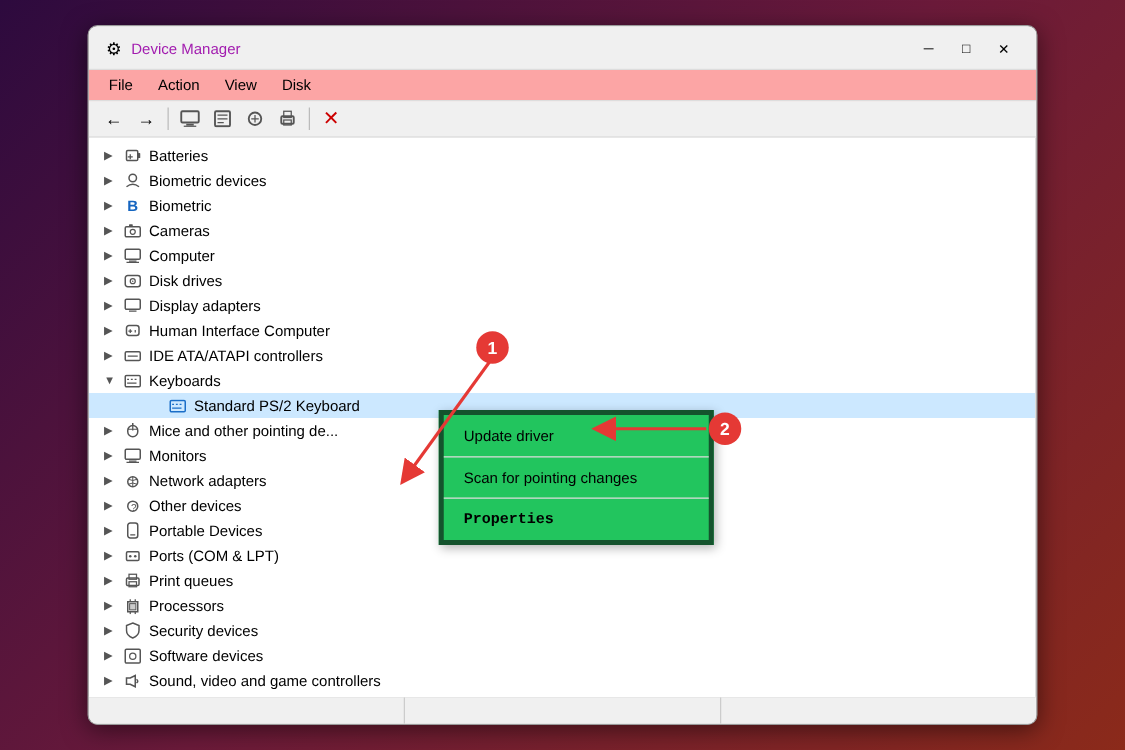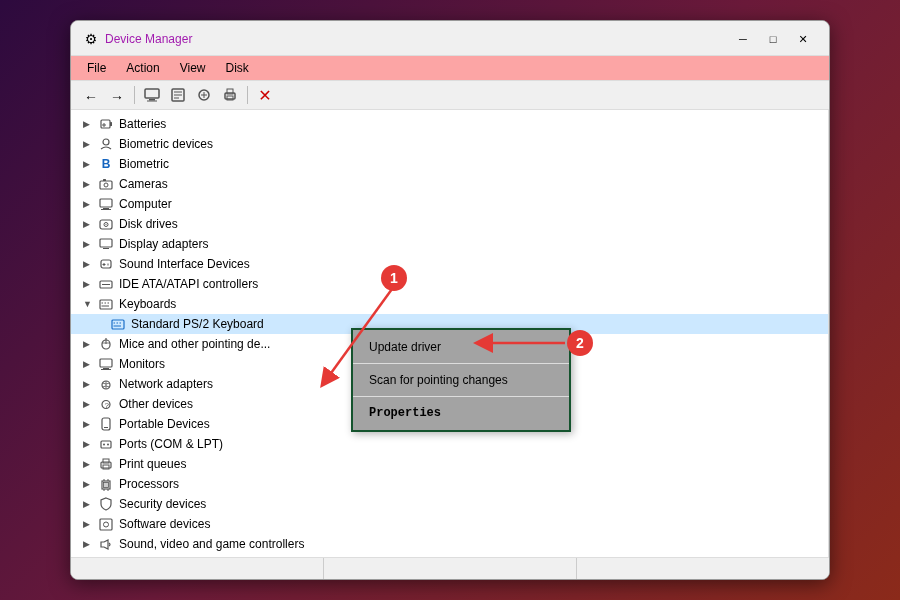--- a/index.html
+++ b/index.html
@@ -141,43 +141,43 @@
       flex-shrink: 0;
       display: flex;
       align-items: center;
       justify-content: center;
       font-size: 14px;
     }
     .item-label {
       font-size: 12px;
     }
     .tree-item.child {
-      padding-left: 24px;
+      padding-left: 48px;
     }
     .status-bar {
       height: 22px;
       background: #f0f0f0;
       border-top: 1px solid #ddd;
       display: flex;
       align-items: center;
     }
     .status-section {
       flex: 1;
       height: 100%;
       border-right: 1px solid #ccc;
       padding: 0 8px;
       display: flex;
       align-items: center;
       font-size: 11px;
     }
     
     .context-menu {
       position: absolute;
-      background: #a3a3a3;
-      border: 2px solid #14532d;
+      background: #22c55e;
+      border: 4px solid #14532d;
       box-shadow: 2px 2px 8px rgba(0,0,0,0.3);
       width: 220px;
       padding: 4px 0;
       z-index: 10;
       left: 280px;
       top: 288px;
     }
     .ctx-item {
       padding: 6px 16px;
       cursor: pointer;
@@ -356,21 +356,21 @@
         <div class="tree-item">
           <span class="chevron">▶</span>
           <span class="item-icon">
             <svg width="14" height="13" viewBox="0 0 14 13">
                 <rect x="2" y="2" width="10" height="8" rx="2" fill="none" stroke="#555" stroke-width="1.2"></rect>
                 <line x1="5" y1="5" x2="5" y2="8" stroke="#555" stroke-width="1"></line>
                 <line x1="3.5" y1="6.5" x2="6.5" y2="6.5" stroke="#555" stroke-width="1"></line>
                 <line x1="9" y1="5.5" x2="9" y2="7.5" stroke="#555" stroke-width="1"></line>
               </svg>
           </span>
-          <span class="item-label">Sound Interface Devices</span>
+          <span class="item-label">Human Interface Computer</span>
         </div>
 
         <div class="tree-item">
           <span class="chevron">▶</span>
           <span class="item-icon">
             <svg width="14" height="13" viewBox="0 0 14 13">
                 <rect x="1" y="3" width="12" height="7" rx="1" fill="none" stroke="#555" stroke-width="1.2"></rect>
                 <line x1="3" y1="6.5" x2="11" y2="6.5" stroke="#555" stroke-width="1"></line>
               </svg>
           </span>

